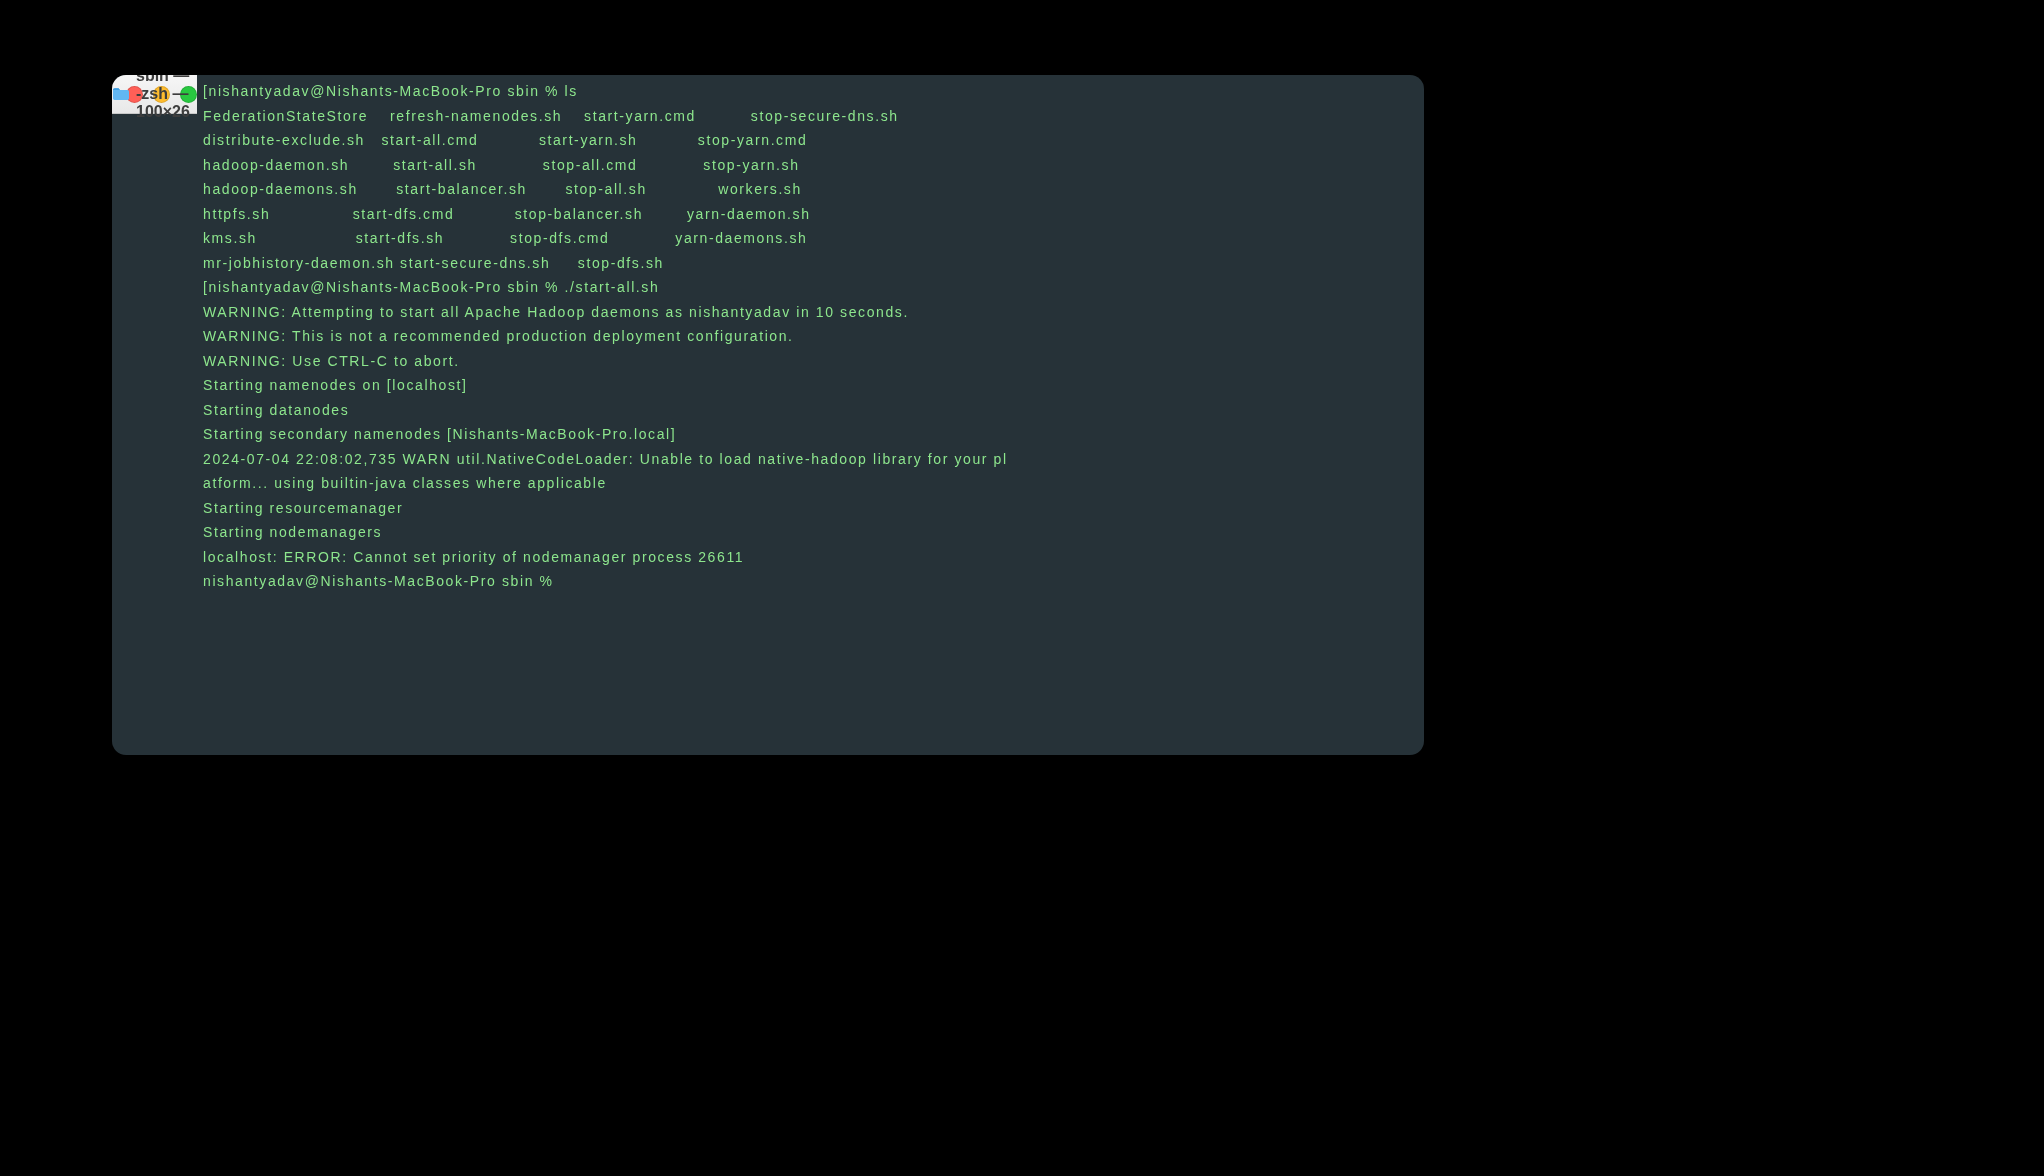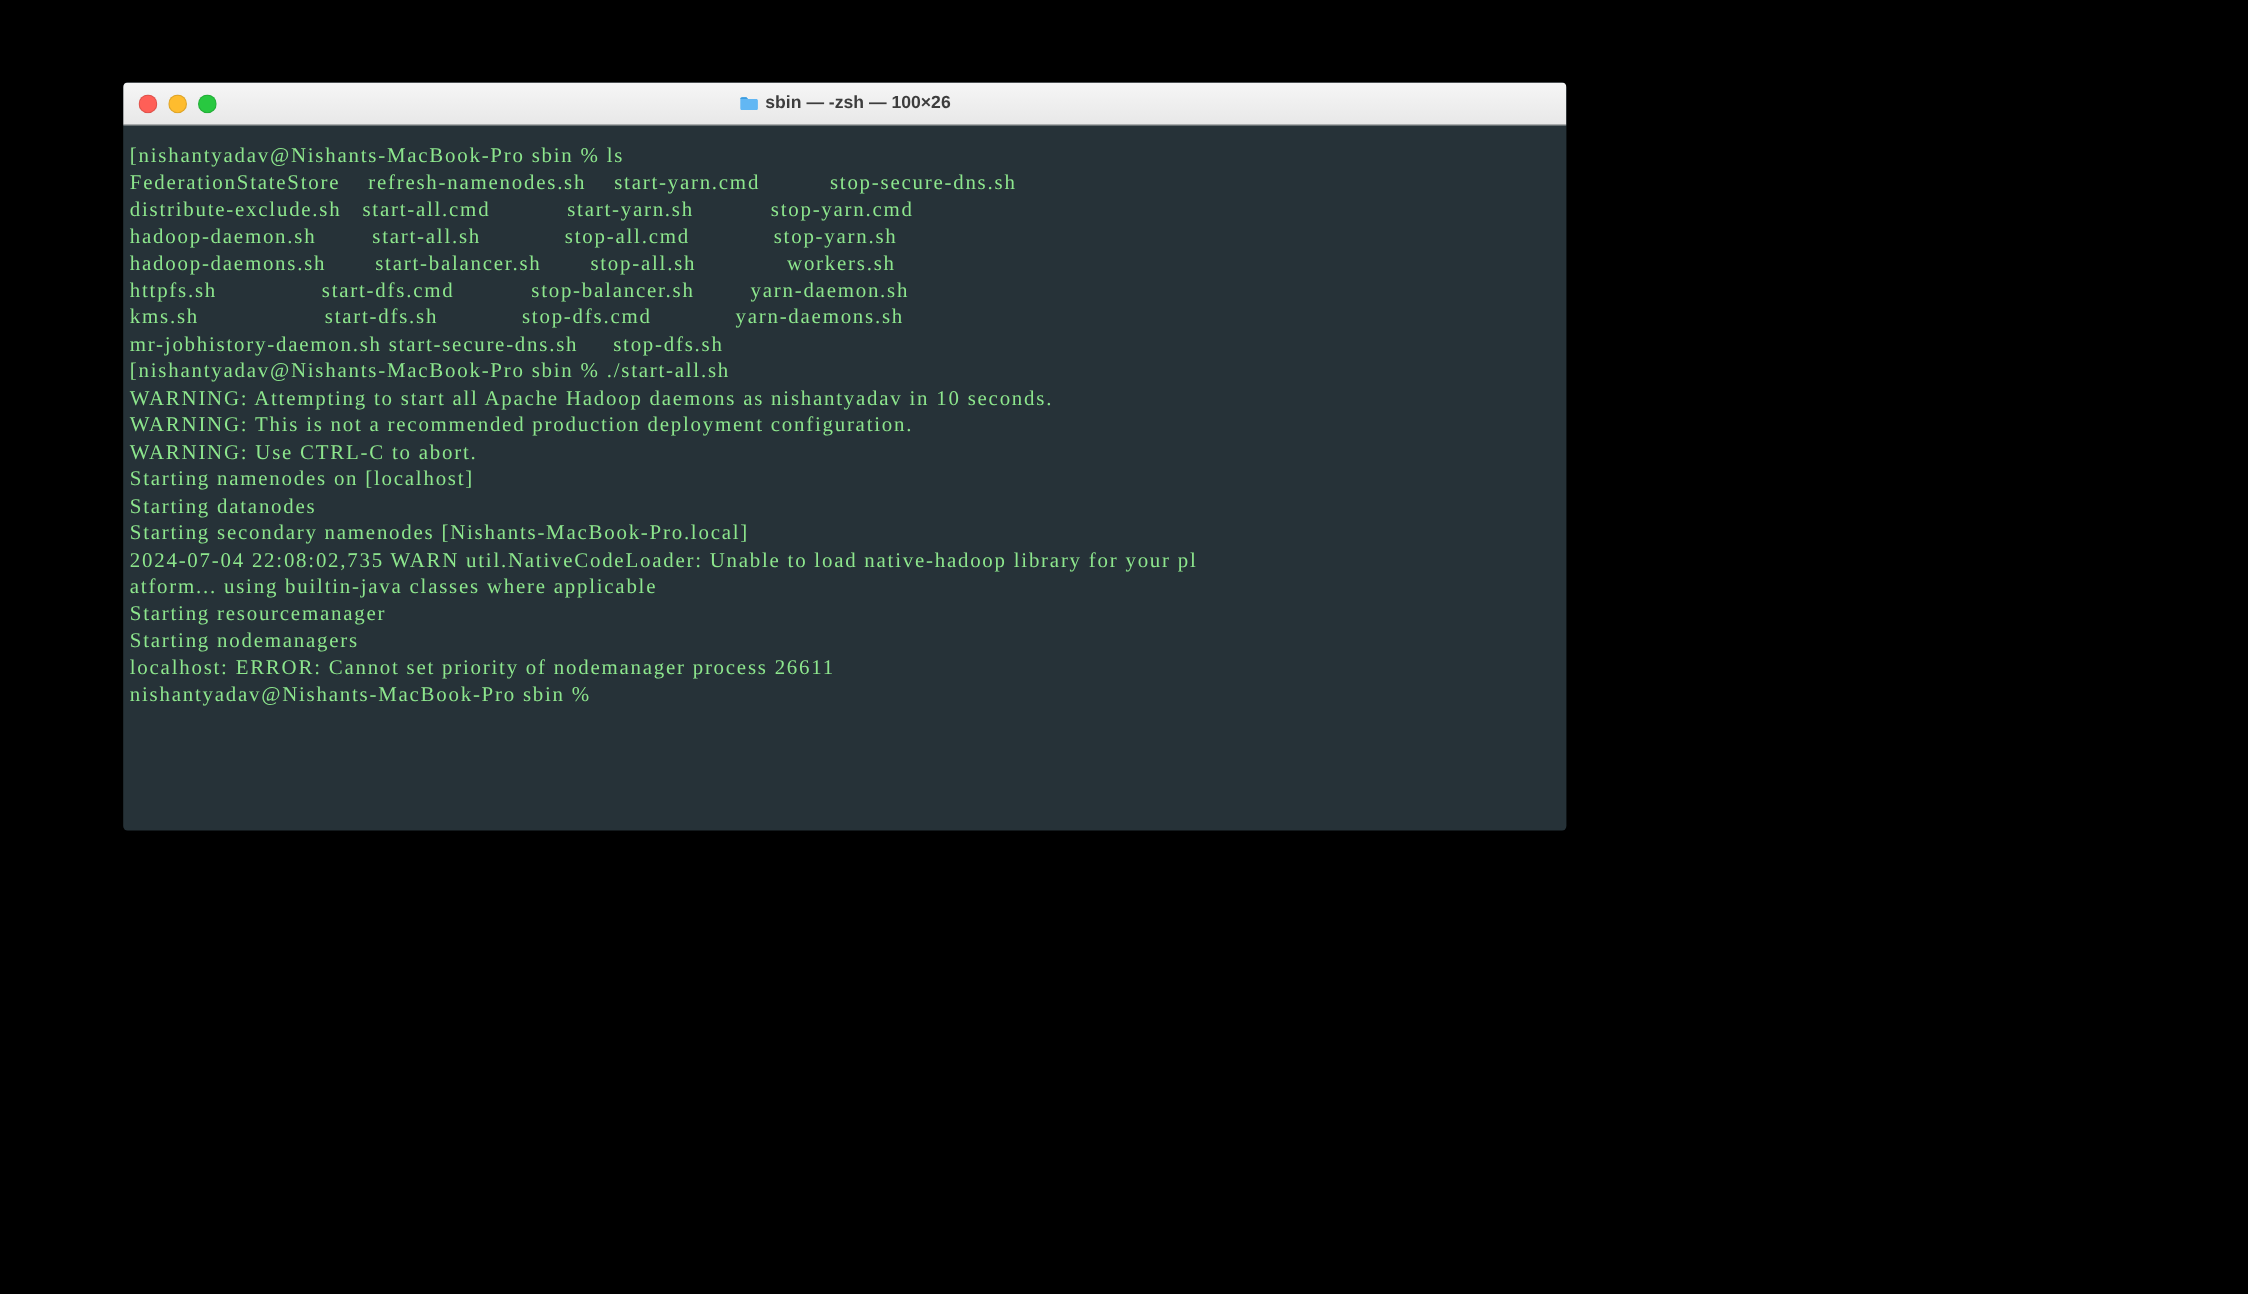--- a/index.html
+++ b/index.html
@@ -11,25 +11,24 @@
     font-family: -apple-system, BlinkMacSystemFont, "Helvetica Neue", sans-serif;
     overflow: hidden;
   }
   .window {
     position: absolute;
     left: 112px;
     top: 75px;
     width: 1312px;
     height: 680px;
     background: #263238;
-    border-radius: 4px;
+    border-radius: 14px;
     box-shadow: 0 25px 60px rgba(0,0,0,0.6);
     overflow: hidden;
     display: flex;
-    flex-direction: column;
   }
   .titlebar {
     height: 38px;
     background: linear-gradient(#f6f6f6, #e8e8e8);
     border-bottom: 1px solid #c8c8c8;
     display: flex;
     align-items: center;
     position: relative;
   }
   .traffic-lights {
@@ -58,23 +57,23 @@
     color: #3d3d3d;
   }
   .folder-icon {
     width: 18px;
     height: 14px;
     position: relative;
   }
   .folder-icon svg { display:block; }
   .term-body {
     flex: 1;
-    padding: 16px 6px;
-    font-family: Liberation Serif, serif;
-    font-size: 19px;
+    padding: 4px 6px;
+    font-family: Liberation Sans, sans-serif;
+    font-size: 14px;
     line-height: 24.5px;
     letter-spacing: 1.6px;
     color: #8de68d;
     white-space: pre;
     overflow: hidden;
   }
   .prompt-line .bracket { color: #8de68d; }
   .prompt-line .userhost { color: #8de68d; }
   .prompt-line .cmd { color: #8de68d; }
   .out { color: #8de68d; }

